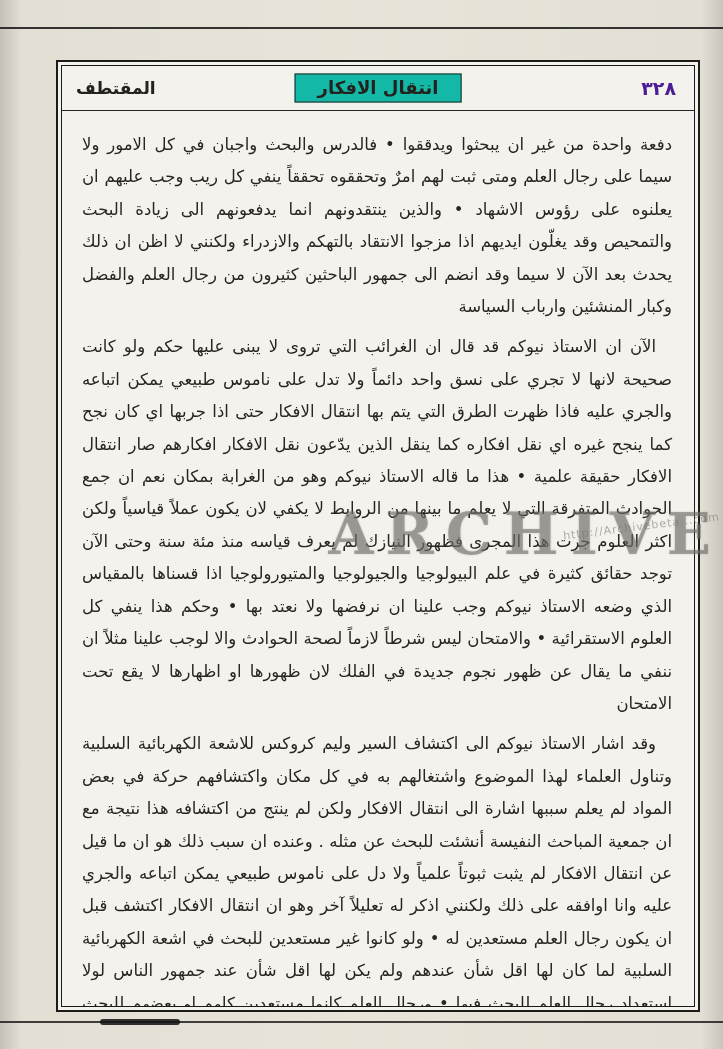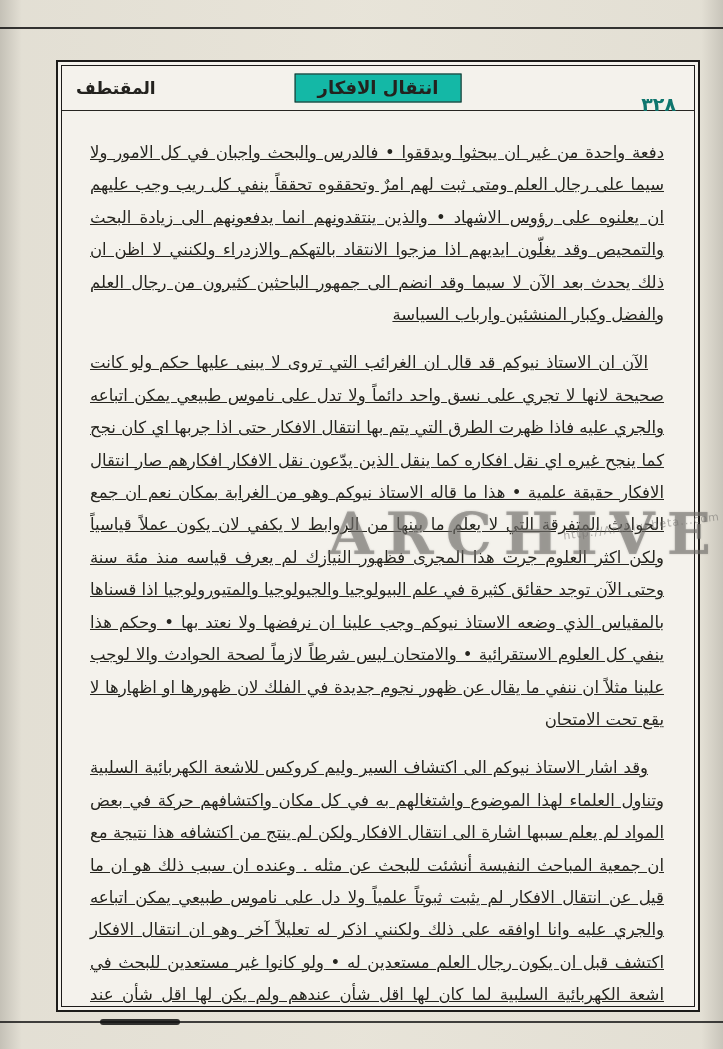--- a/index.html
+++ b/index.html
@@ -96,36 +96,34 @@
     background: #14b8a6;
     white-space: nowrap;
   }
   .pagenum {
     position: absolute;
     right: 18px;
     top: 50%;
     transform: translateY(-50%);
     font-size: 19px;
     font-weight: bold;
-    color: #0f766e;
-    margin-top: 16px;
+    color: #4c1d95;
   }
   .page-body {
     flex: 1 1 auto;
     padding: 10px 14px 8px 12px;
     color: #26251f;
     font-size: 16.5px;
     line-height: 32.4px;
     text-align: justify;
     overflow: hidden;
   }
   .para {
-    margin: 16px;
+    margin: 8px;
     text-align: justify;
-    text-decoration: underline;
   }
   .para.indent {
     text-indent: 16px;
   }
   .watermark {
     position: absolute;
     left: 0;
     top: 500px;
     width: 723px;
     text-align: right;

